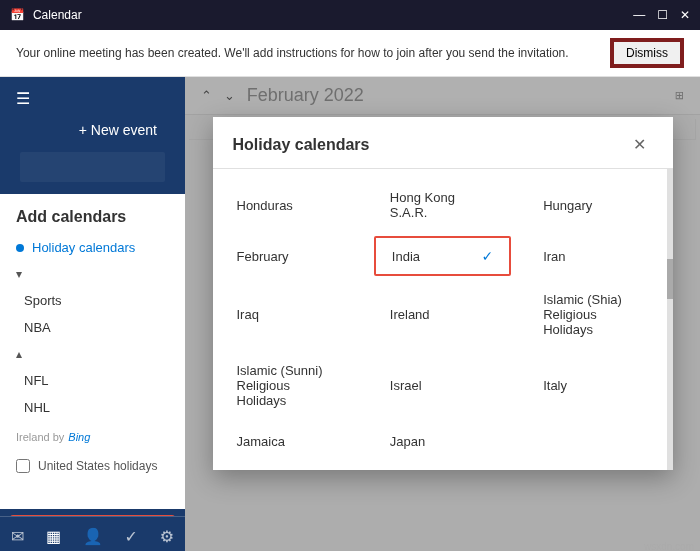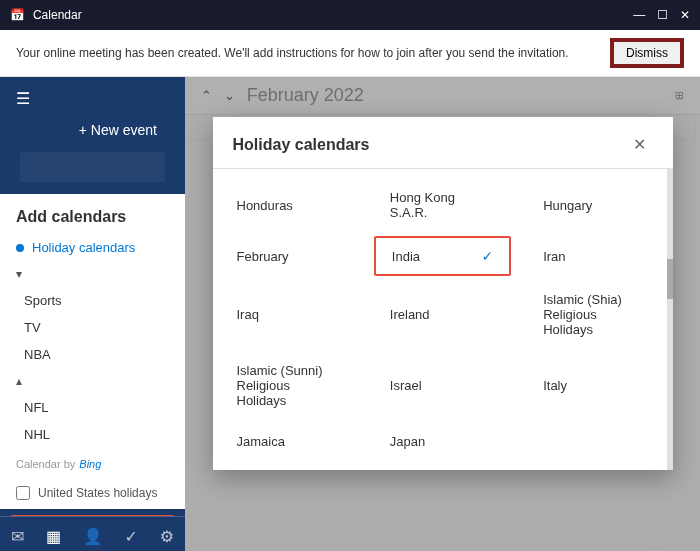--- a/index.html
+++ b/index.html
@@ -380,39 +380,36 @@
           <span>Holiday calendars</span>
         </div>
 
         <div class="section-header">
           <span style="margin-right:4px;">▾</span>
         </div>
         <div class="cal-item" style="padding-left:16px;">
           <span>Sports</span>
         </div>
         <div class="cal-item" style="padding-left:16px;">
-          <span>TV</span>
-        </div>
-        <div class="cal-item" style="padding-left:16px;">
           <span>NBA</span>
         </div>
 
         <div class="section-header">
           <span style="margin-right:4px;">▴</span>
         </div>
         <div class="cal-item" style="padding-left:16px;">
           <span>NFL</span>
         </div>
         <div class="cal-item" style="padding-left:16px;">
           <span>NHL</span>
         </div>
       </div>
 
       <div class="powered-by">
-        <span>Calendar by</span>
+        <span>Ireland by</span>
         <span style="color:#0078d7; font-weight:400; font-style:italic;">Bing</span>
       </div>
 
       <div class="us-holidays-item">
         <input type="checkbox" class="us-holidays-checkbox" style="">
         <span>United States holidays</span>
       </div>
     </div>
 
     <div style="background:#1a3a6b; padding:6px 10px;">

